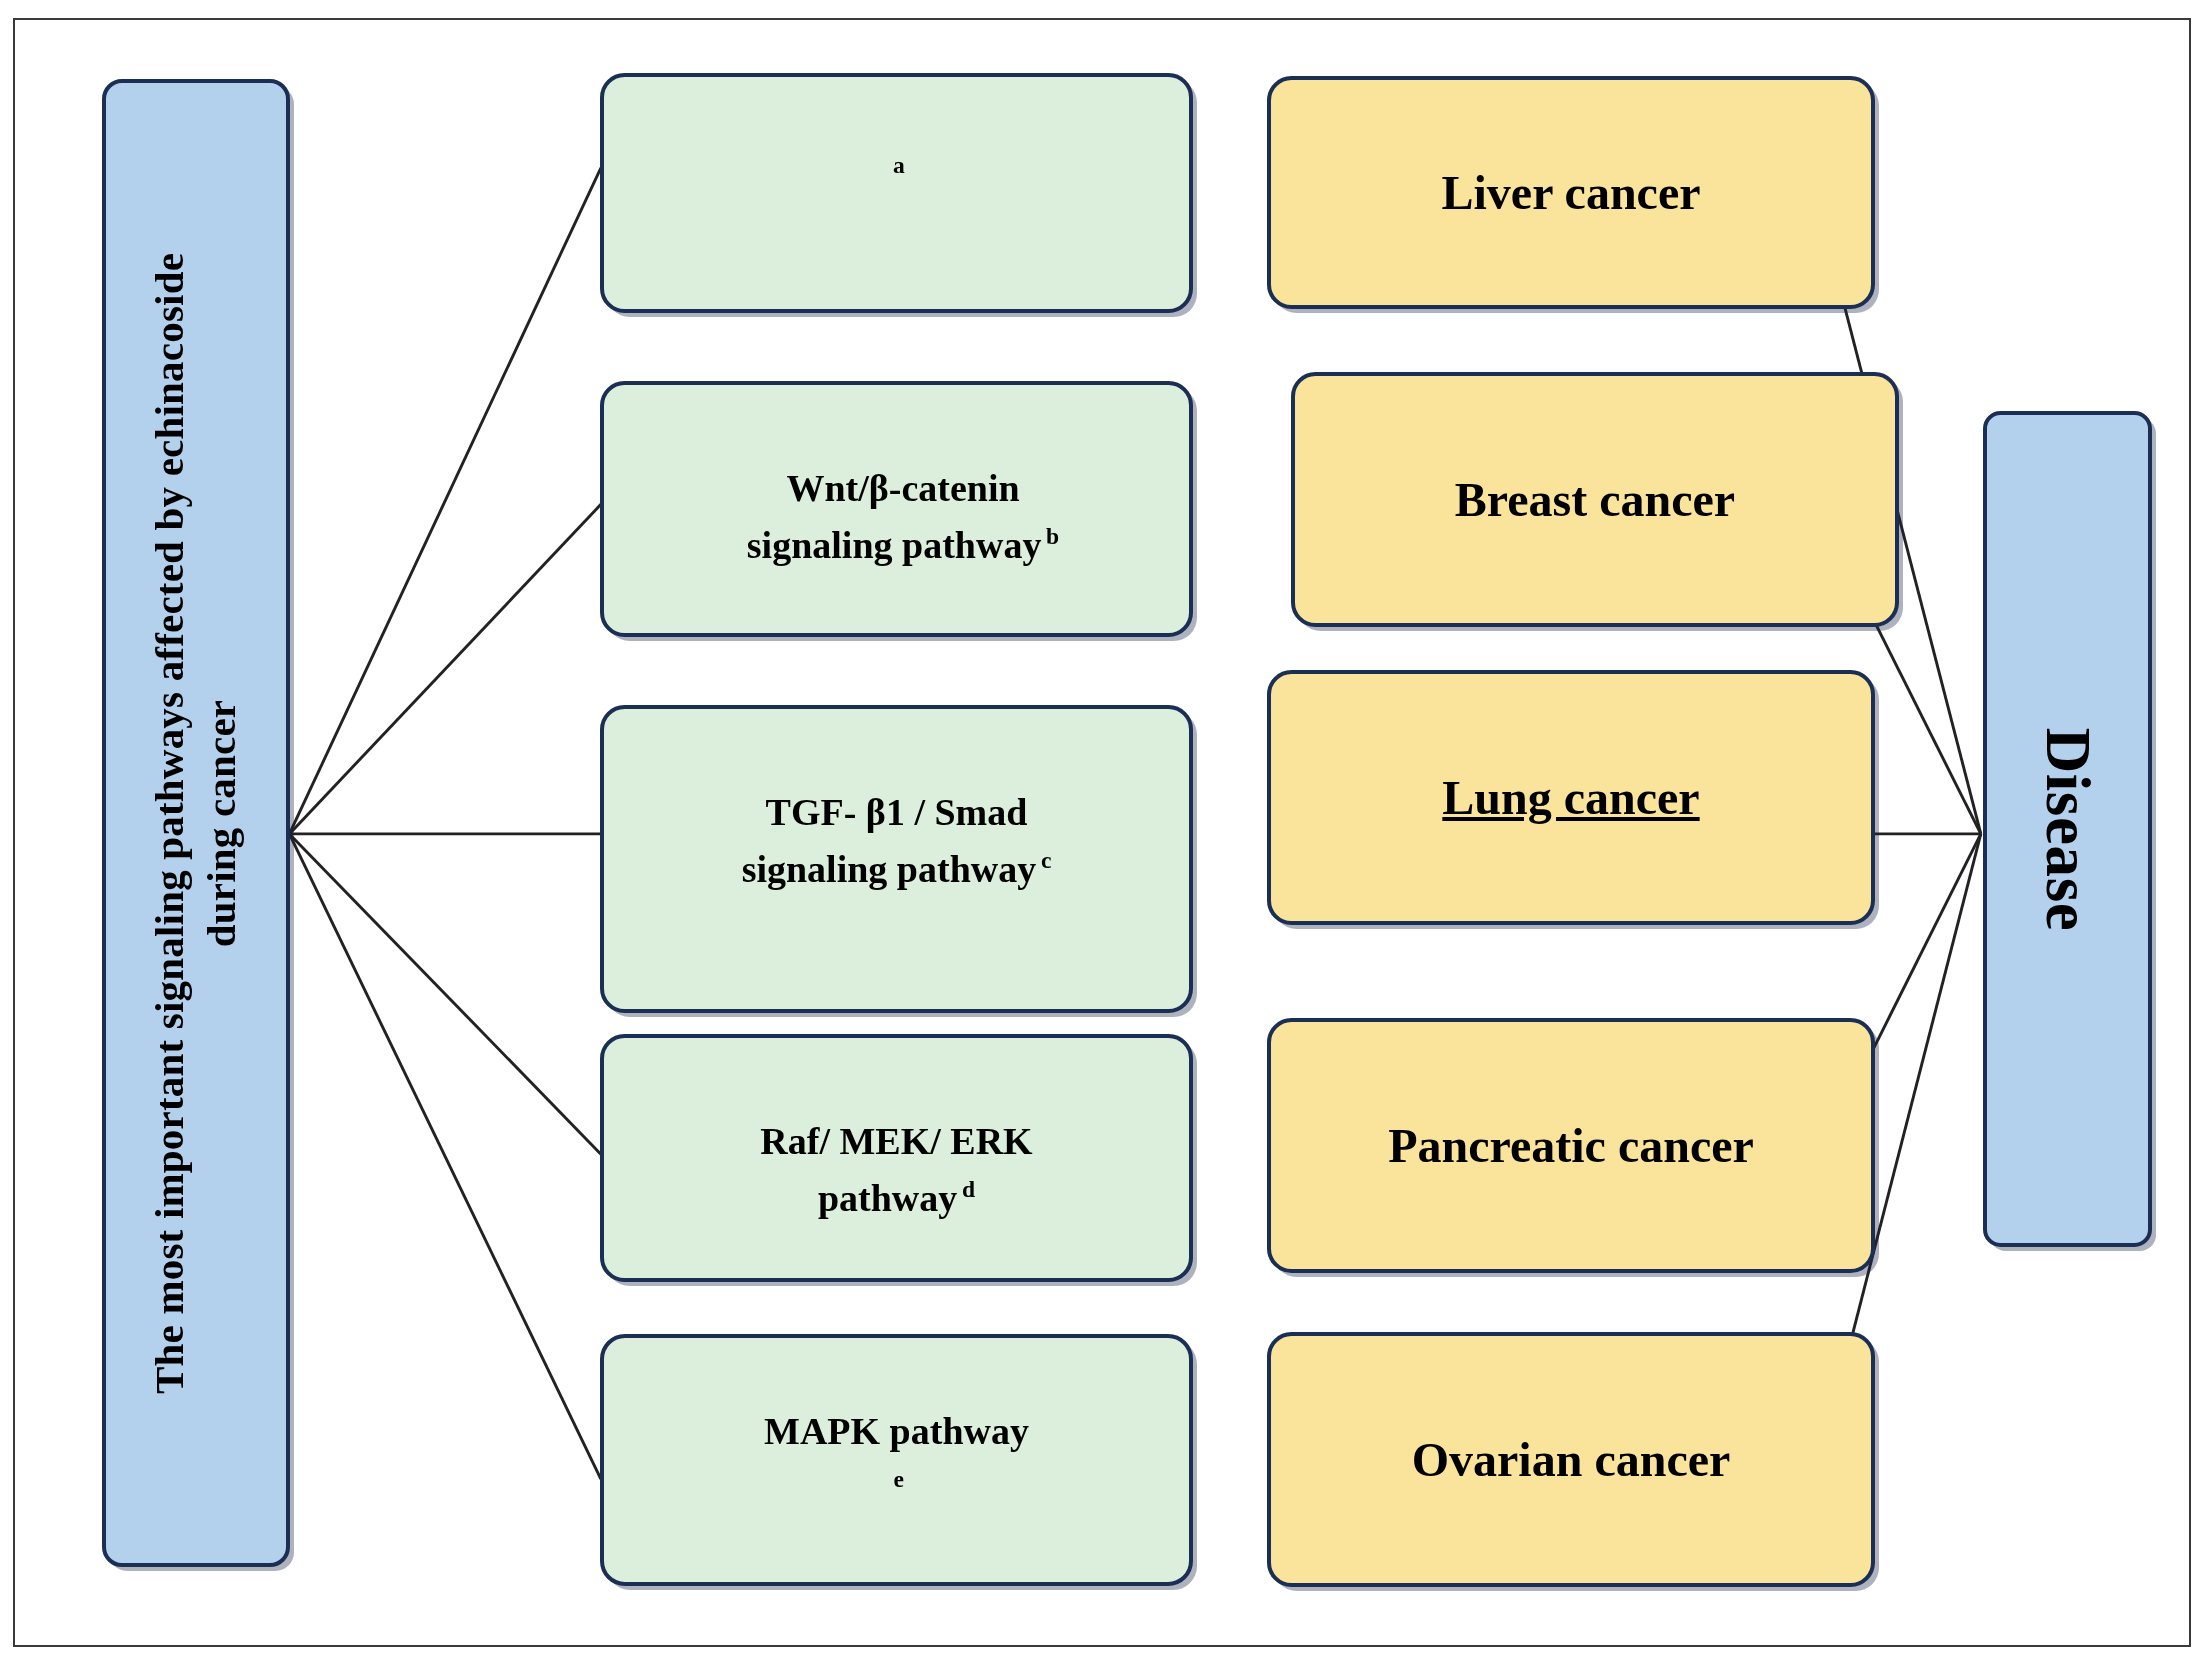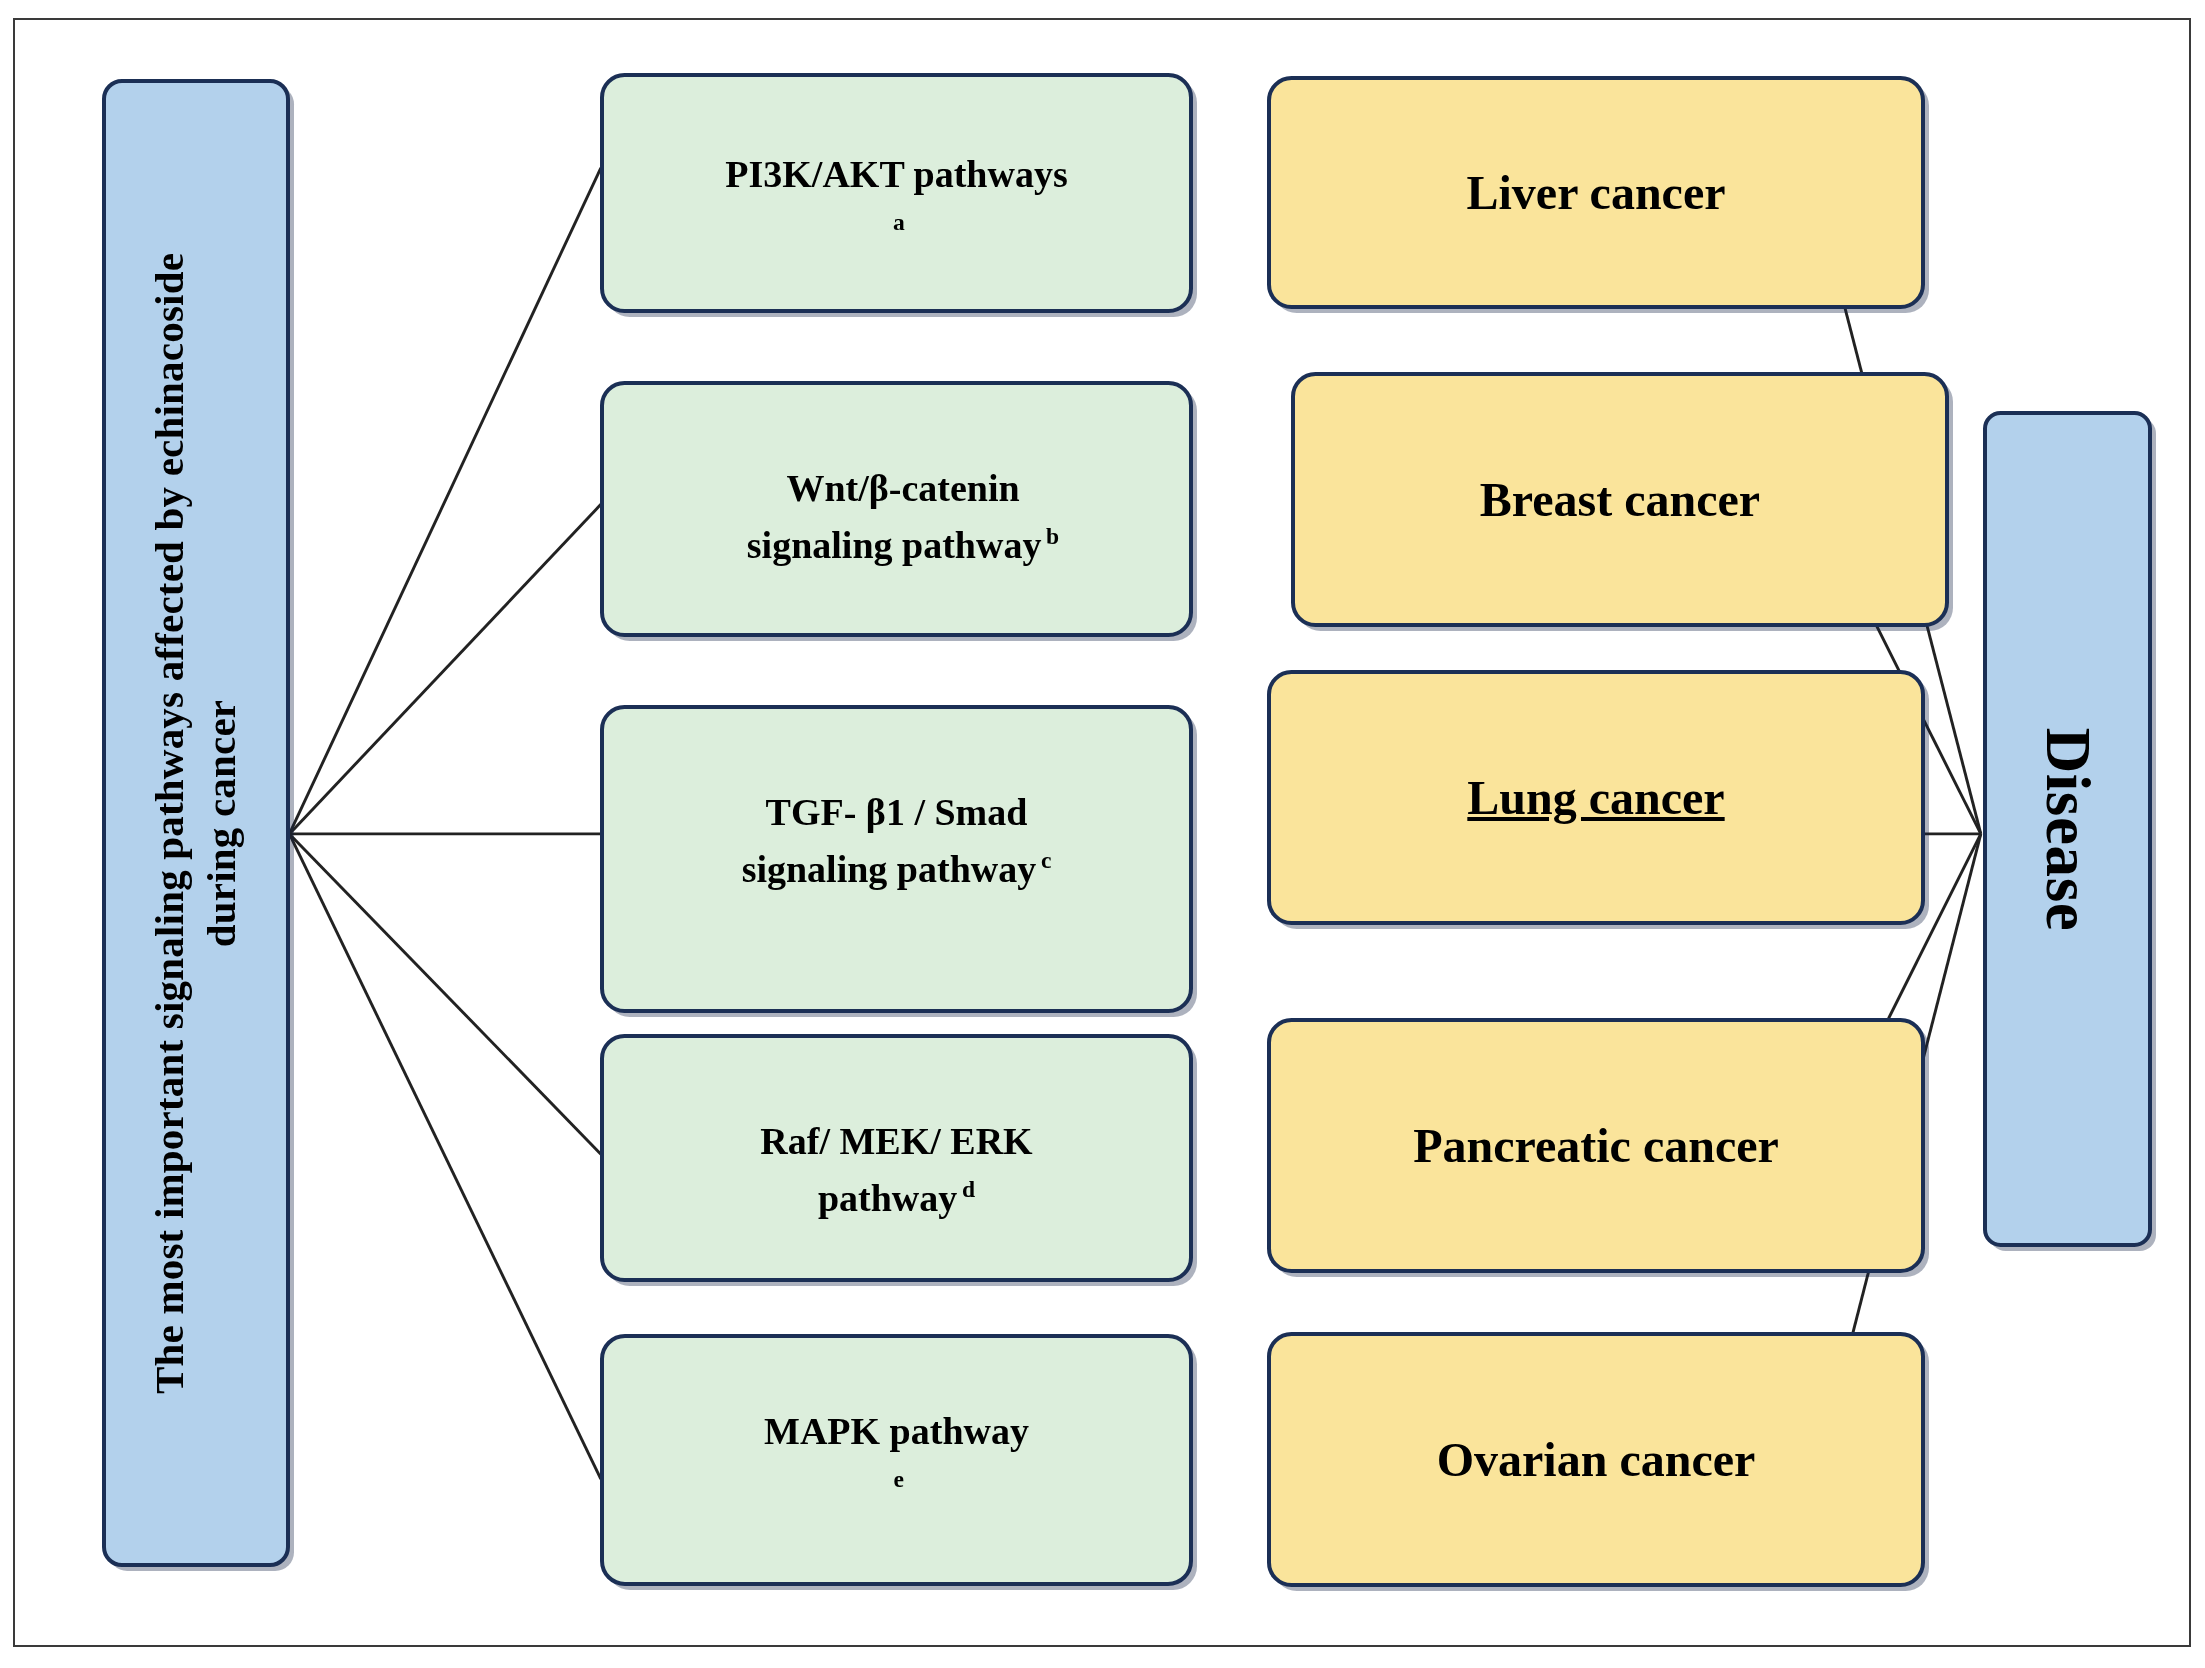--- a/index.html
+++ b/index.html
@@ -95,21 +95,21 @@
     font-size: 38px;
     line-height: 1.5;
     padding: 0 23px;
   }
   .pathway-node .label { display: block; }
   .pathway-node.align-top { align-items: flex-start; padding-top: 69px; }
   .pathway-node.align-mid-hi { align-items: flex-start; padding-top: 75px; }
 
   .cancer-node {
     left: 1267px;
-    width: 658px;
+    width: 608px;
     font-size: 48px;
     padding: 0 17.5px;
   }
 
   sup {
     font-size: 0.62em;
     vertical-align: super;
     font-weight: bold;
     padding-left: 4.7px;
   }
@@ -140,21 +140,21 @@
 
   <div class="node node-blue" id="node-source">
     <div class="vtext">
       <span class="l1">The most important signaling pathways affected by echinacoside</span>
       <span class="l2">during cancer</span>
     </div>
   </div>
 
   <div class="node node-green pathway-node align-top" style="top:73px;height:240px;">
     <div>
-      <span class="label">PI3K/AKT pathways</span><sup>a</sup>
+      <sup>a</sup>
     </div>
   </div>
 
   <div class="node node-green pathway-node align-mid-hi" style="top:381px;height:256px;padding-left:36px;">
     <div>
       <span class="label">Wnt/β-catenin</span>
       <span class="label"><span>signaling pathway</span><sup>b</sup></span>
     </div>
   </div>
 

